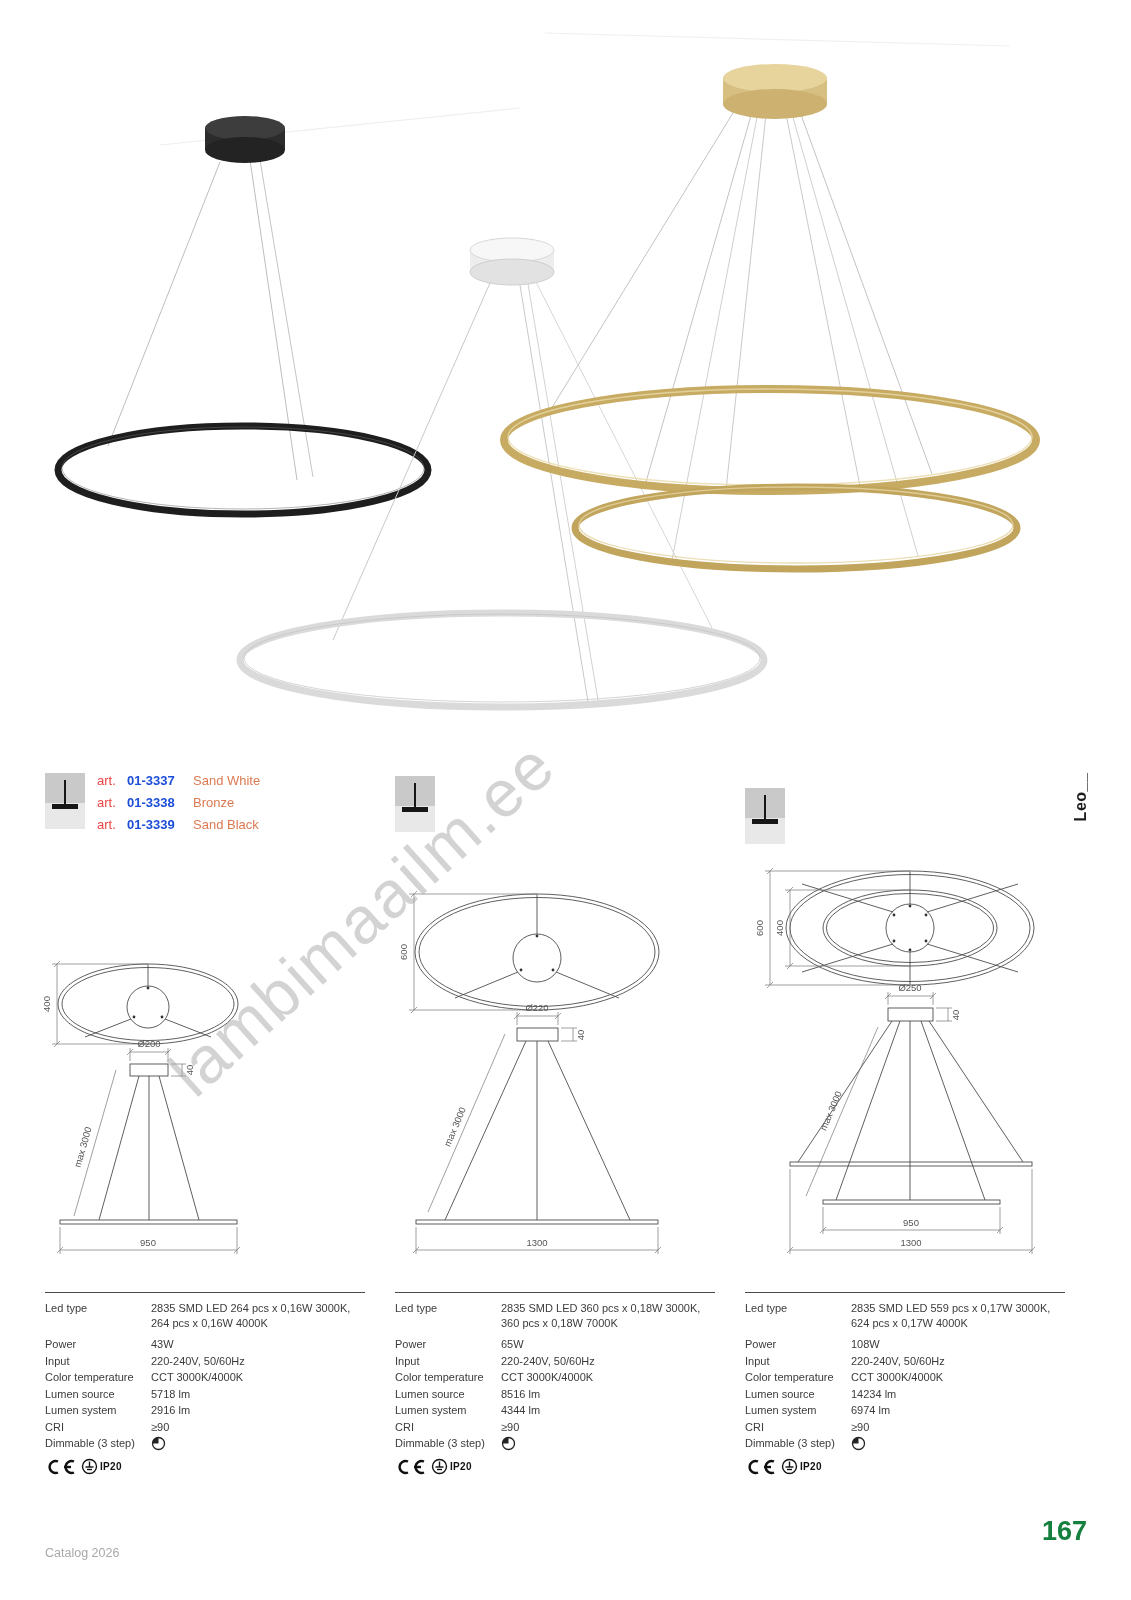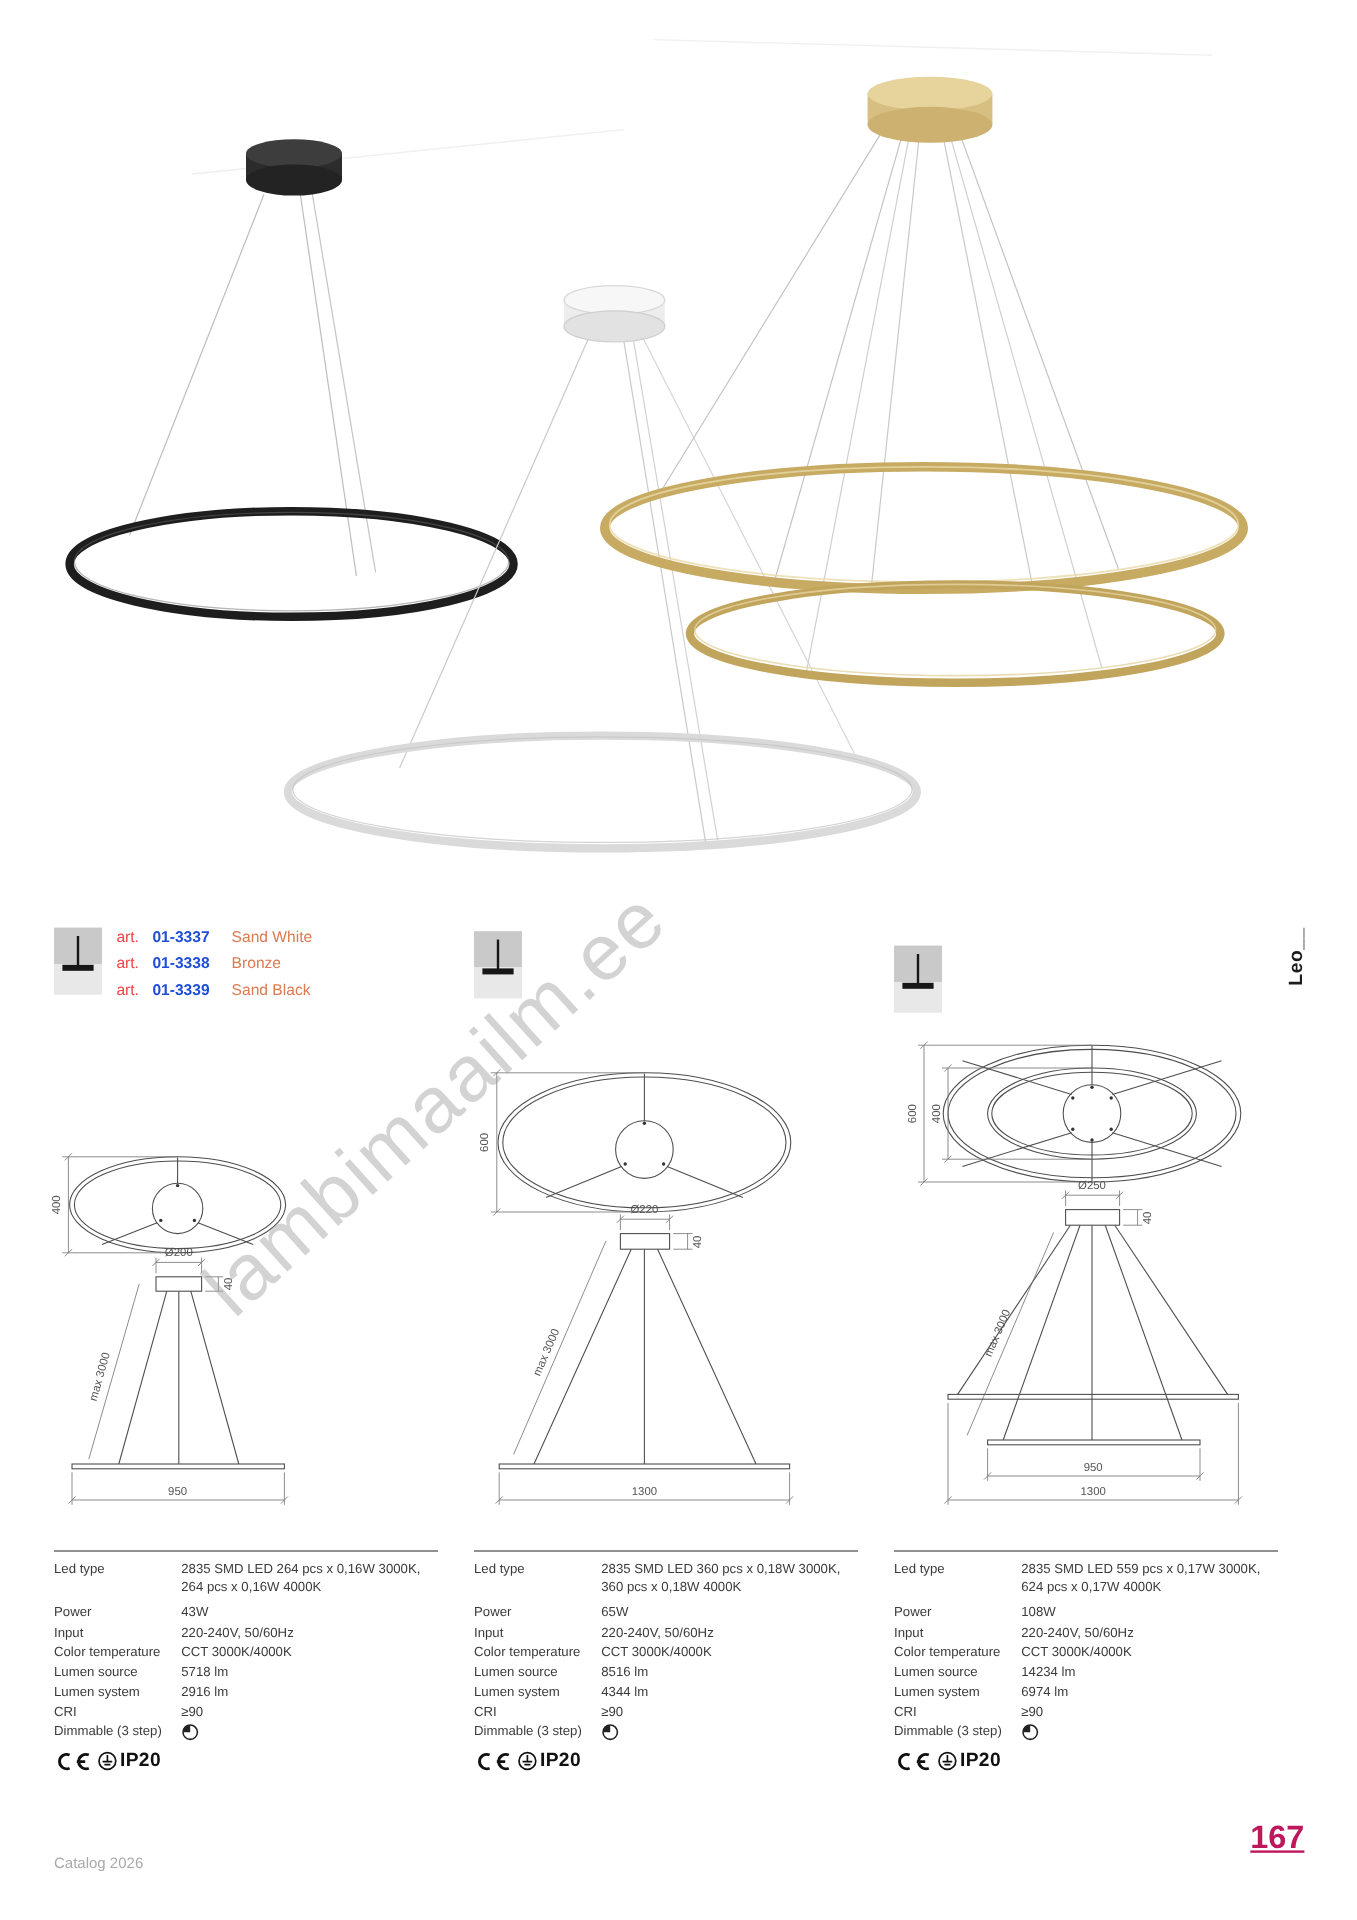--- a/index.html
+++ b/index.html
@@ -31,26 +31,26 @@
   .art-finish{color:#dc7a52;}
 
   
   .spec{position:absolute;width:320px;font-size:11px;color:#3b3b3b;z-index:6;}
   .spec-rule{border-top:1px solid #4a4a4a;margin-bottom:8px;}
   .spec-row{display:flex;line-height:14.5px;margin-bottom:2px;}
   .spec-label{flex:0 0 106px;}
   .spec-value{flex:1;}
   .spec-row.led{margin-bottom:7px;}
   .cert-row{display:flex;align-items:center;margin-top:3px;height:18px;}
-  .ip{font-weight:bold;font-size:16px;letter-spacing:.3px;color:#111;}
+  .ip{font-weight:bold;font-size:10px;letter-spacing:.3px;color:#111;}
   .cert-svg{margin-right:2px;}
 
   
   .footer-left{position:absolute;left:45px;top:1546px;font-size:12.5px;color:#a9a9a9;}
-  .page-num{position:absolute;right:44px;top:1516px;font-size:27px;font-weight:bold;color:#be185d;text-decoration:underline;}
+  .page-num{position:absolute;right:44px;top:1516px;font-size:27px;font-weight:bold;color:#15803d;}
 
   svg text{font-family:"Liberation Sans","DejaVu Sans",sans-serif;}
   .dimtxt{font-size:9.5px;fill:#555;}
 </style>
 </head>
 <body>
 
 <svg class="abs" style="left:0;top:0;" width="1131" height="750" viewBox="0 0 1131 750">
 
   <line x1="160" y1="145" x2="520" y2="108" stroke="#efefef" stroke-width="1.2"></line>
@@ -360,21 +360,21 @@
       <line x1="6" y1="11.5" x2="11" y2="11.5" stroke="#111" stroke-width="1.4"></line>
     </svg>
     <span class="ip">IP20</span>
   </div>
 </div>
 
 <div class="spec" style="left:395px;top:1292px;">
   <div class="spec-rule"></div>
   <div class="spec-row led">
     <span class="spec-label">Led type</span>
-    <span class="spec-value">2835 SMD LED  360 pcs x 0,18W 3000K, 360 pcs x 0,18W 4000K</span>
+    <span class="spec-value">2835 SMD LED  360 pcs x 0,18W 3000K, 360 pcs x 0,18W 7000K</span>
     </div>
   <div class="spec-row">
     <span class="spec-label">Power</span>
     <span class="spec-value">65W</span>
     </div>
   <div class="spec-row">
     <span class="spec-label">Input</span>
     <span class="spec-value">220-240V, 50/60Hz</span>
     </div>
   <div class="spec-row">

